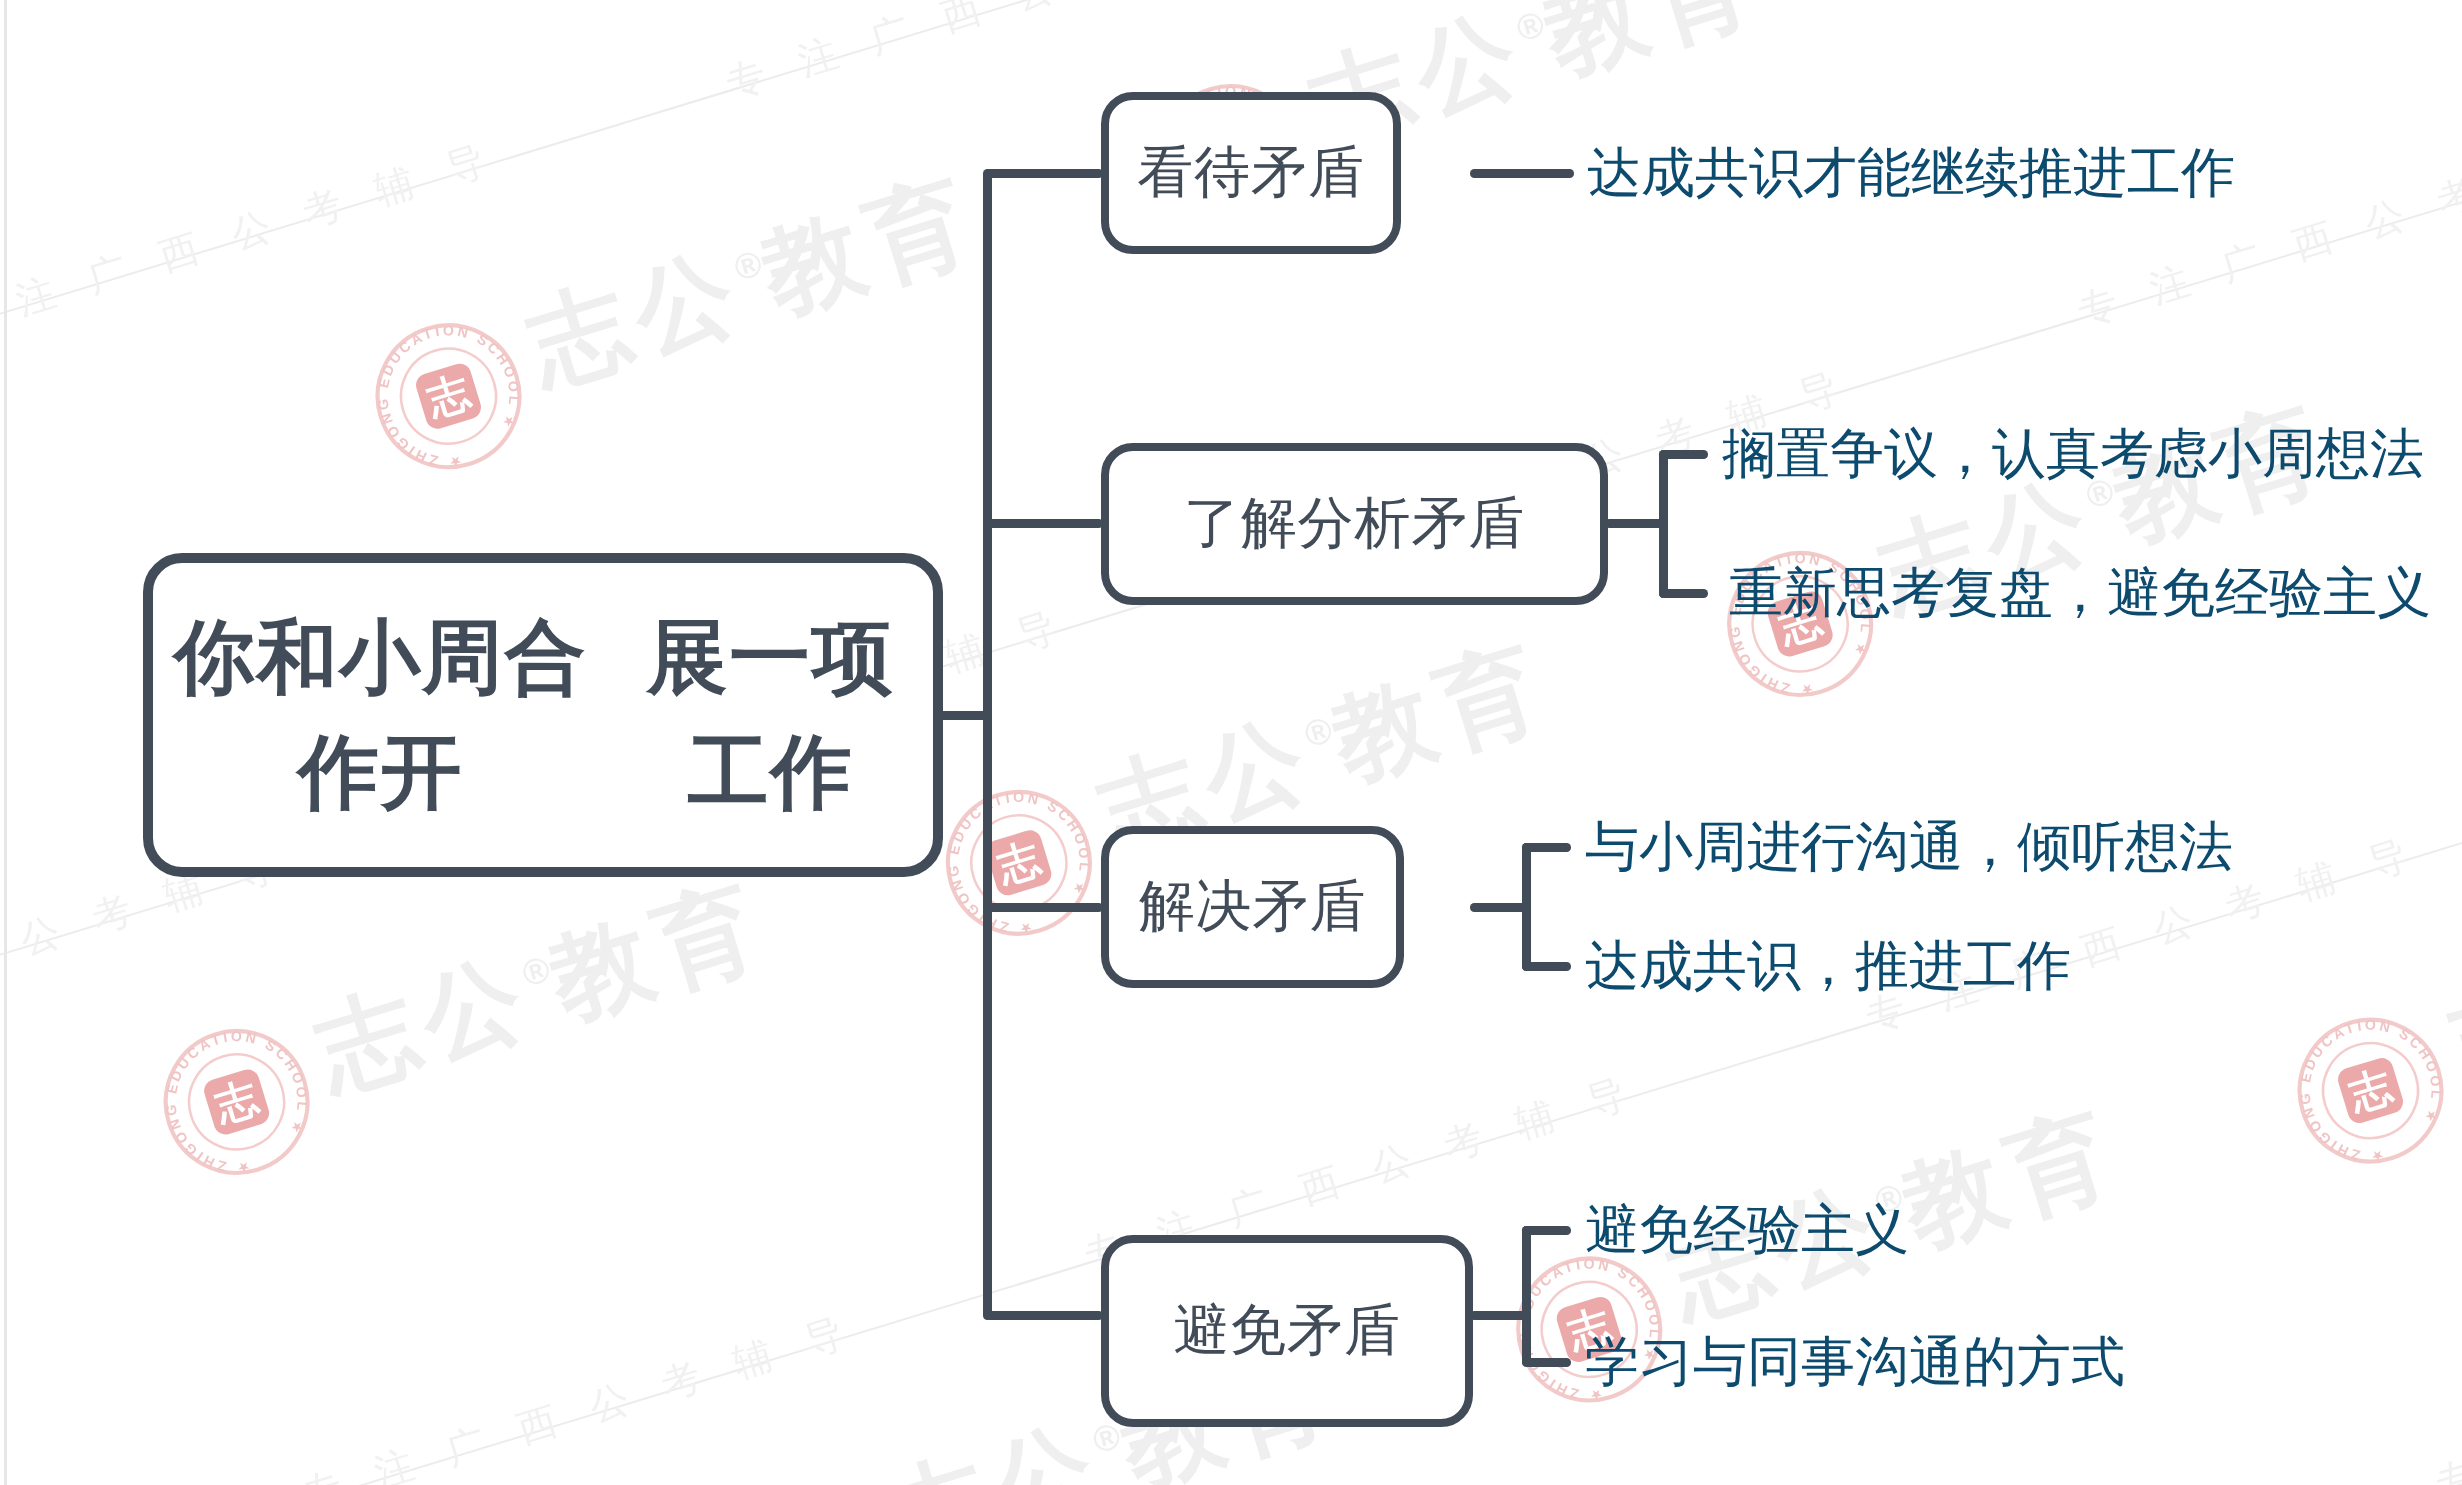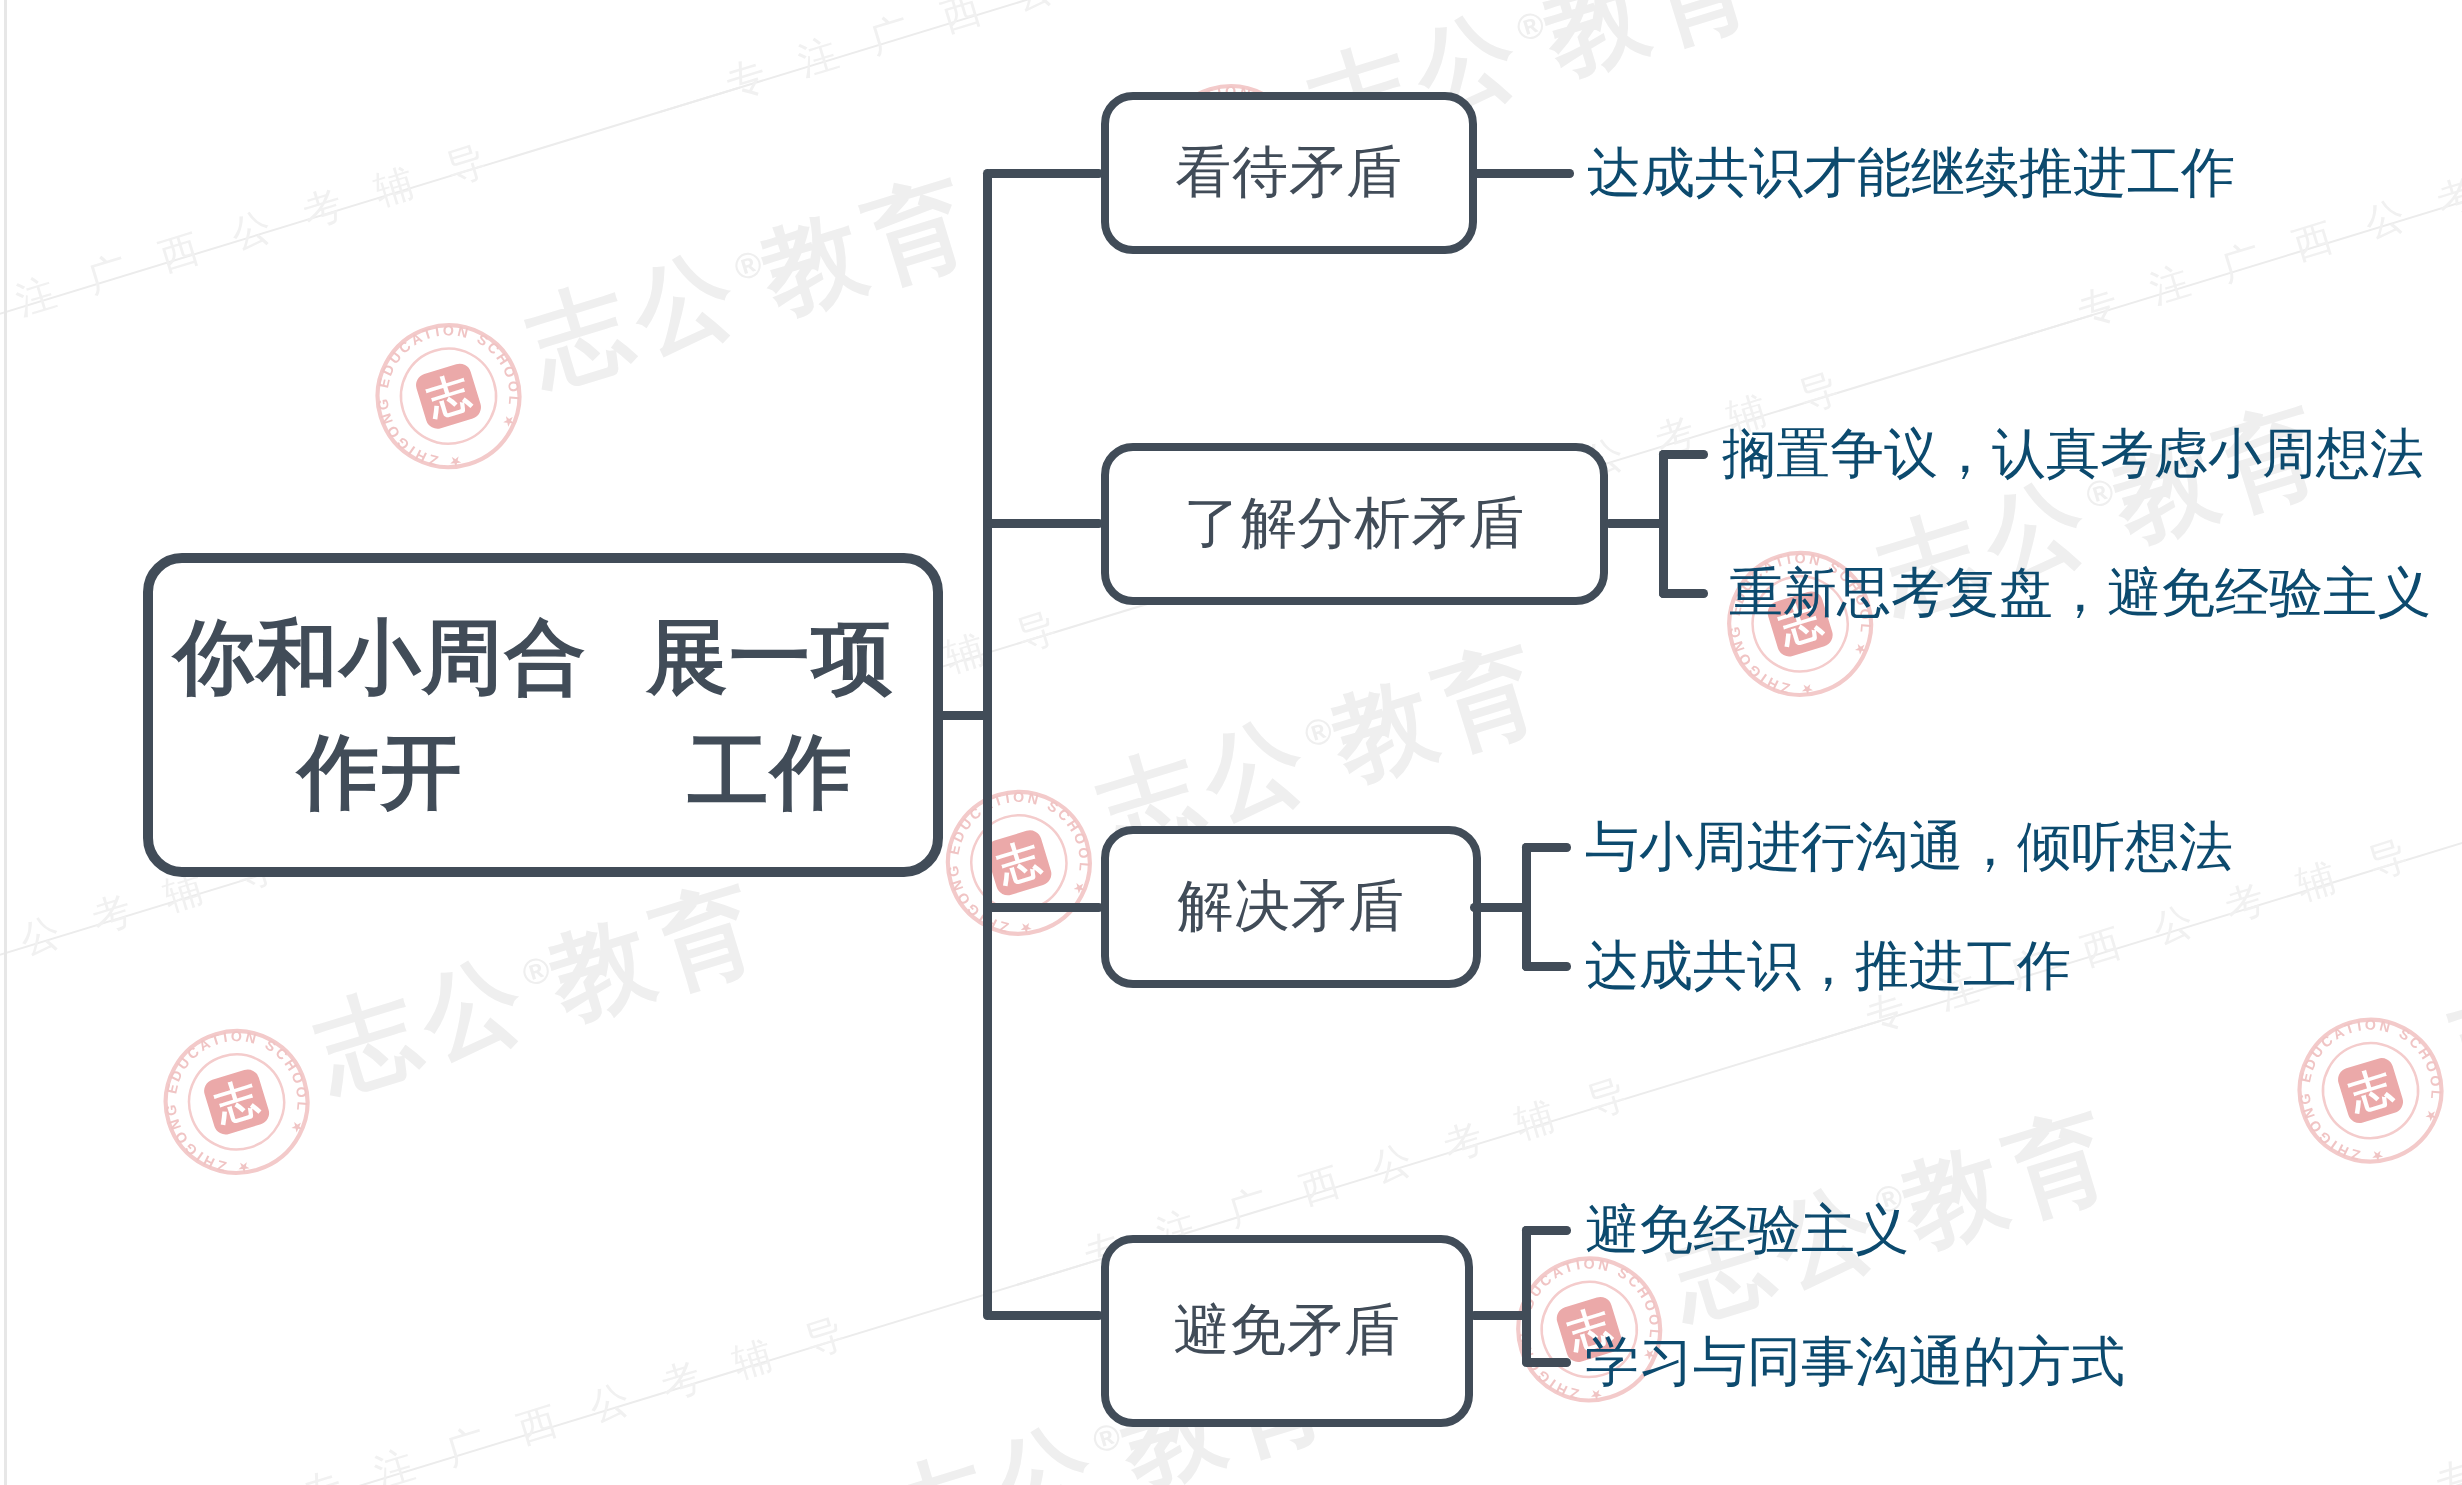--- a/index.html
+++ b/index.html
@@ -225,33 +225,33 @@
       <div>展一项工作</div>
     </div>
 
     <div class="ln" style="left:935px;top:711px;width:56px;height:8.5px;"></div>
     <div class="ln" style="left:983px;top:169px;width:8.5px;height:1151px;"></div>
     <div class="ln" style="left:986px;top:169px;width:117px;height:8.5px;"></div>
     <div class="ln" style="left:986px;top:519px;width:117px;height:8.5px;"></div>
     <div class="ln" style="left:986px;top:903px;width:117px;height:8.5px;"></div>
     <div class="ln" style="left:986px;top:1311px;width:117px;height:8.5px;"></div>
 
-    <div class="node branch" style="left:1101px;top:92px;width:376px;height:162px;">看待矛盾</div>
+    <div class="node branch" style="left:1101px;top:92px;width:300px;height:162px;">看待矛盾</div>
     <div class="ln" style="left:1470px;top:169px;width:104px;height:8.5px;"></div>
     <div class="leaf" style="left:1587px;top:173px;">达成共识才能继续推进工作</div>
 
     <div class="node branch" style="left:1101px;top:443px;width:507px;height:162px;">了解分析矛盾</div>
     <div class="ln" style="left:1605px;top:519px;width:58px;height:8.5px;"></div>
     <div class="ln" style="left:1659px;top:450px;width:8.5px;height:148px;"></div>
     <div class="ln" style="left:1659px;top:450px;width:49px;height:8.5px;"></div>
     <div class="ln" style="left:1659px;top:589px;width:49px;height:8.5px;"></div>
     <div class="leaf" style="left:1722px;top:454px;">搁置争议，认真考虑小周想法</div>
     <div class="leaf" style="left:1722px;top:593px;margin-left:7px;">重新思考复盘，避免经验主义</div>
 
-    <div class="node branch" style="left:1101px;top:826px;width:380px;height:162px;">解决矛盾</div>
+    <div class="node branch" style="left:1101px;top:826px;width:303px;height:162px;">解决矛盾</div>
     <div class="ln" style="left:1470px;top:903px;width:56px;height:8.5px;"></div>
     <div class="ln" style="left:1522px;top:843px;width:8.5px;height:128px;"></div>
     <div class="ln" style="left:1522px;top:843px;width:49px;height:8.5px;"></div>
     <div class="ln" style="left:1522px;top:962px;width:49px;height:8.5px;"></div>
     <div class="leaf" style="left:1585px;top:966px;">达成共识，推进工作</div>
     <div class="leaf" style="left:1585px;top:847px;">与小周进行沟通，倾听想法</div>
 
     <div class="node branch" style="left:1101px;top:1235px;width:372px;height:192px;">避免矛盾</div>
     <div class="ln" style="left:1470px;top:1311px;width:56px;height:8.5px;"></div>
     <div class="ln" style="left:1522px;top:1226px;width:8.5px;height:140px;"></div>

